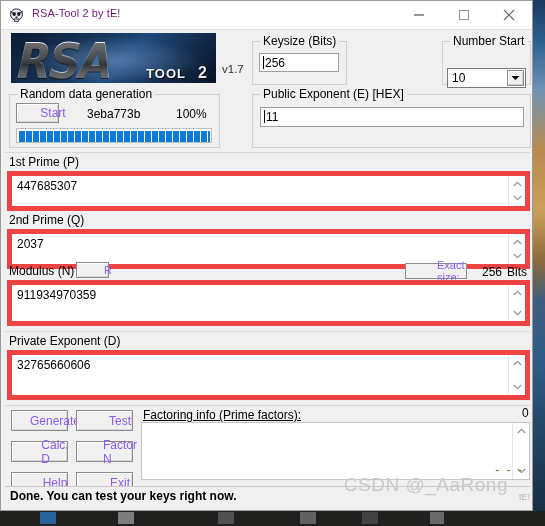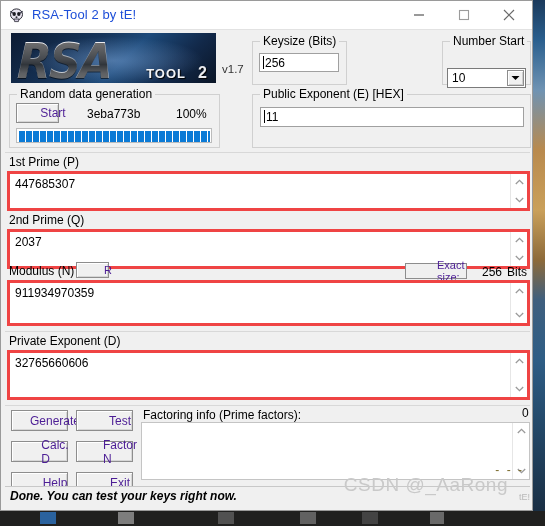--- a/index.html
+++ b/index.html
@@ -29,21 +29,21 @@
     position:absolute;left:0;top:0;width:533px;height:511px;
     background:#f0f0f0;
     border:1px solid #9a9a9a;box-sizing:border-box;
   }
   #titlebar{
     position:relative;height:29px;background:#ffffff;
     border-bottom:1px solid #e2e2e2;box-sizing:border-box;
   }
   #app-icon{position:absolute;left:7px;top:6px;width:17px;height:17px;}
   #title-text{
-    position:absolute;left:31px;top:6px;font-size:13px;color:#1d4ed8;
+    position:absolute;left:31px;top:6px;font-size:11px;color:#701a75;
     white-space:nowrap;letter-spacing:.1px;
   }
   .wbtn{
     position:absolute;top:0;width:45px;height:28px;
     display:flex;align-items:center;justify-content:center;
   }
   #btn-min{right:91px;}
   #btn-max{right:46px;}
   #btn-close{right:1px;}
   .wbtn svg{display:block;}
@@ -64,27 +64,27 @@
   .tbox .val{
     position:absolute;left:4px;top:2px;font-size:12px;color:#000;
     white-space:nowrap;
   }
   .tbox .caret{
     position:absolute;left:3px;top:2px;width:1px;height:13px;background:#000;
   }
   .btn{
     position:absolute;background:#f0f0f0;border:1px solid #8d8d8d;
     box-sizing:border-box;display:flex;align-items:center;
-    justify-content:center;font-size:12px;color:#4c1d95;
+    justify-content:center;font-size:12px;color:#8b5cf6;
     box-shadow:inset 1px 1px 0 #ffffff, inset -1px -1px 0 #d6d6d6;
     padding-left:31px;
   }
   
   .bigfield{
-    position:absolute;background:#fff;border:3px solid #ef4444;
+    position:absolute;background:#fff;border:5px solid #ef4444;
     box-sizing:border-box;
   }
   .bigfield .txt{
     position:absolute;left:5px;top:3px;font-size:12px;color:#000;
     white-space:nowrap;
   }
   .spin{
     position:absolute;right:0;top:0;width:17px;height:100%;
     background:#fff;border-left:1px solid #e6e6e6;box-sizing:border-box;
   }
@@ -106,21 +106,21 @@
   #pbar{
     position:absolute;background:#fff;border:1px solid #bcbcbc;
     box-sizing:border-box;overflow:hidden;
   }
   #pbar .seg{
     position:absolute;top:2px;width:6px;height:11px;background:#0a7ad6;
   }
   
   #statusbar{
     position:absolute;left:4px;bottom:4px;width:525px;height:20px;
-    background:#f0f0f0;border-top:1px solid #c8c8c8;box-sizing:border-box;font-style:italic;
+    background:#f0f0f0;border-top:1px solid #c8c8c8;box-sizing:border-box;
   }
   #statusbar .stxt{
     position:absolute;left:5px;top:2px;font-size:12px;font-weight:bold;color:#000;
   }
   
   #logo{
     position:absolute;left:10px;top:32px;width:205px;height:50px;
     background:
       radial-gradient(ellipse at 50% 55%, rgba(120,160,210,.55) 0%, rgba(40,70,115,0) 62%),
       linear-gradient(135deg,#0c1b33 0%,#17365c 38%,#1d4a7a 55%,#12294a 78%,#0a1526 100%);
@@ -365,21 +365,21 @@
   </div>
 
   <div class="seprule" style="left:4px;top:404px;width:525px;"></div>
   <div class="btn" style="left:10px;top:409px;width:57px;height:21px;">Generate</div>
   <div class="btn" style="left:10px;top:440px;width:57px;height:21px;">Calc. D</div>
   <div class="btn" style="left:75px;top:409px;width:57px;height:21px;">Test</div>
   <div class="btn" style="left:75px;top:440px;width:57px;height:21px;">Factor N</div>
   <div class="btn" style="left:10px;top:471px;width:57px;height:21px;">Help</div>
   <div class="btn" style="left:75px;top:471px;width:57px;height:21px;">Exit</div>
 
-  <div class="lbl" style="left:142px;top:407px;">Factoring info (Prime factors):</div>
+  <div class="lbl" style="left:142px;top:407px;text-decoration:underline;">Factoring info (Prime factors):</div>
   <div class="lbl" style="left:521px;top:405px;">0</div>
   <div id="facbox" style="left:140px;top:421px;width:389px;height:58px;">
     <span class="txt" style="position:absolute;left:5px;top:3px;font-size:12px;"></span>
     <span class="spin">
       <span class="ar up">
         <svg width="9" height="6" viewBox="0 0 9 6">
             <path d="M0.8 5 L4.5 1.3 L8.2 5" fill="none" stroke="#9a9a9a" stroke-width="1.3"></path>
           </svg>
       </span>
       <span class="ar dn">

